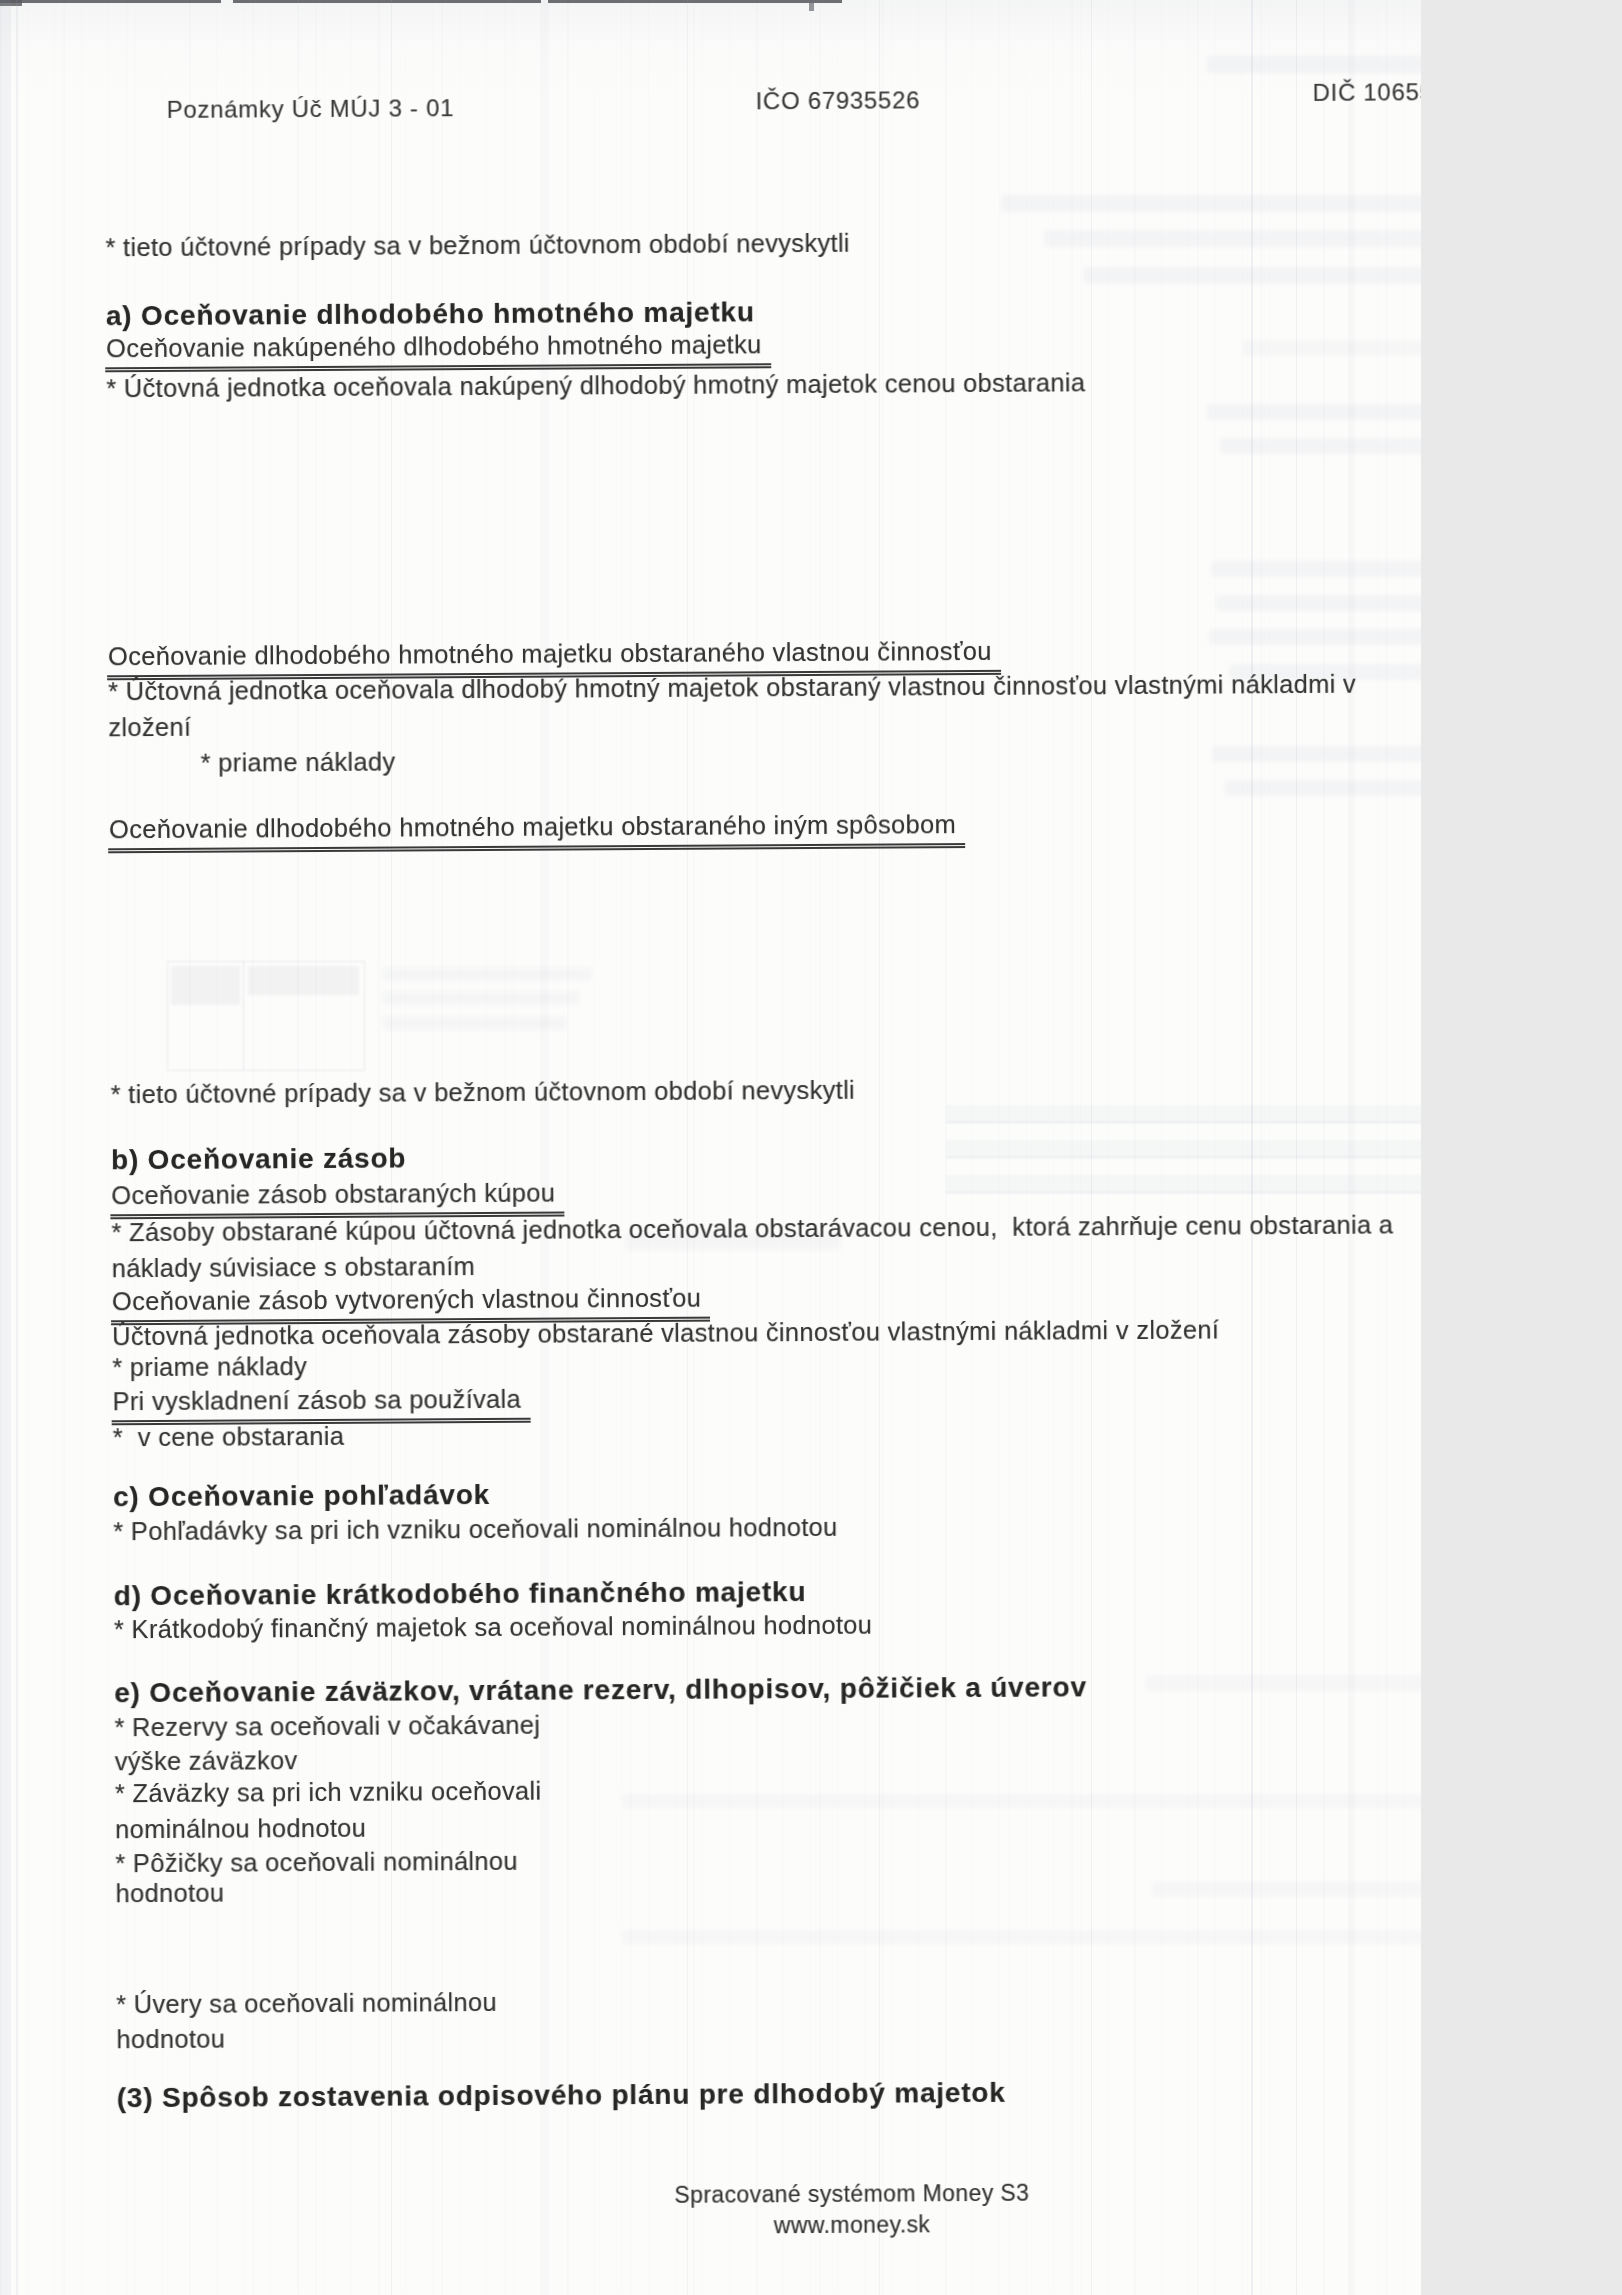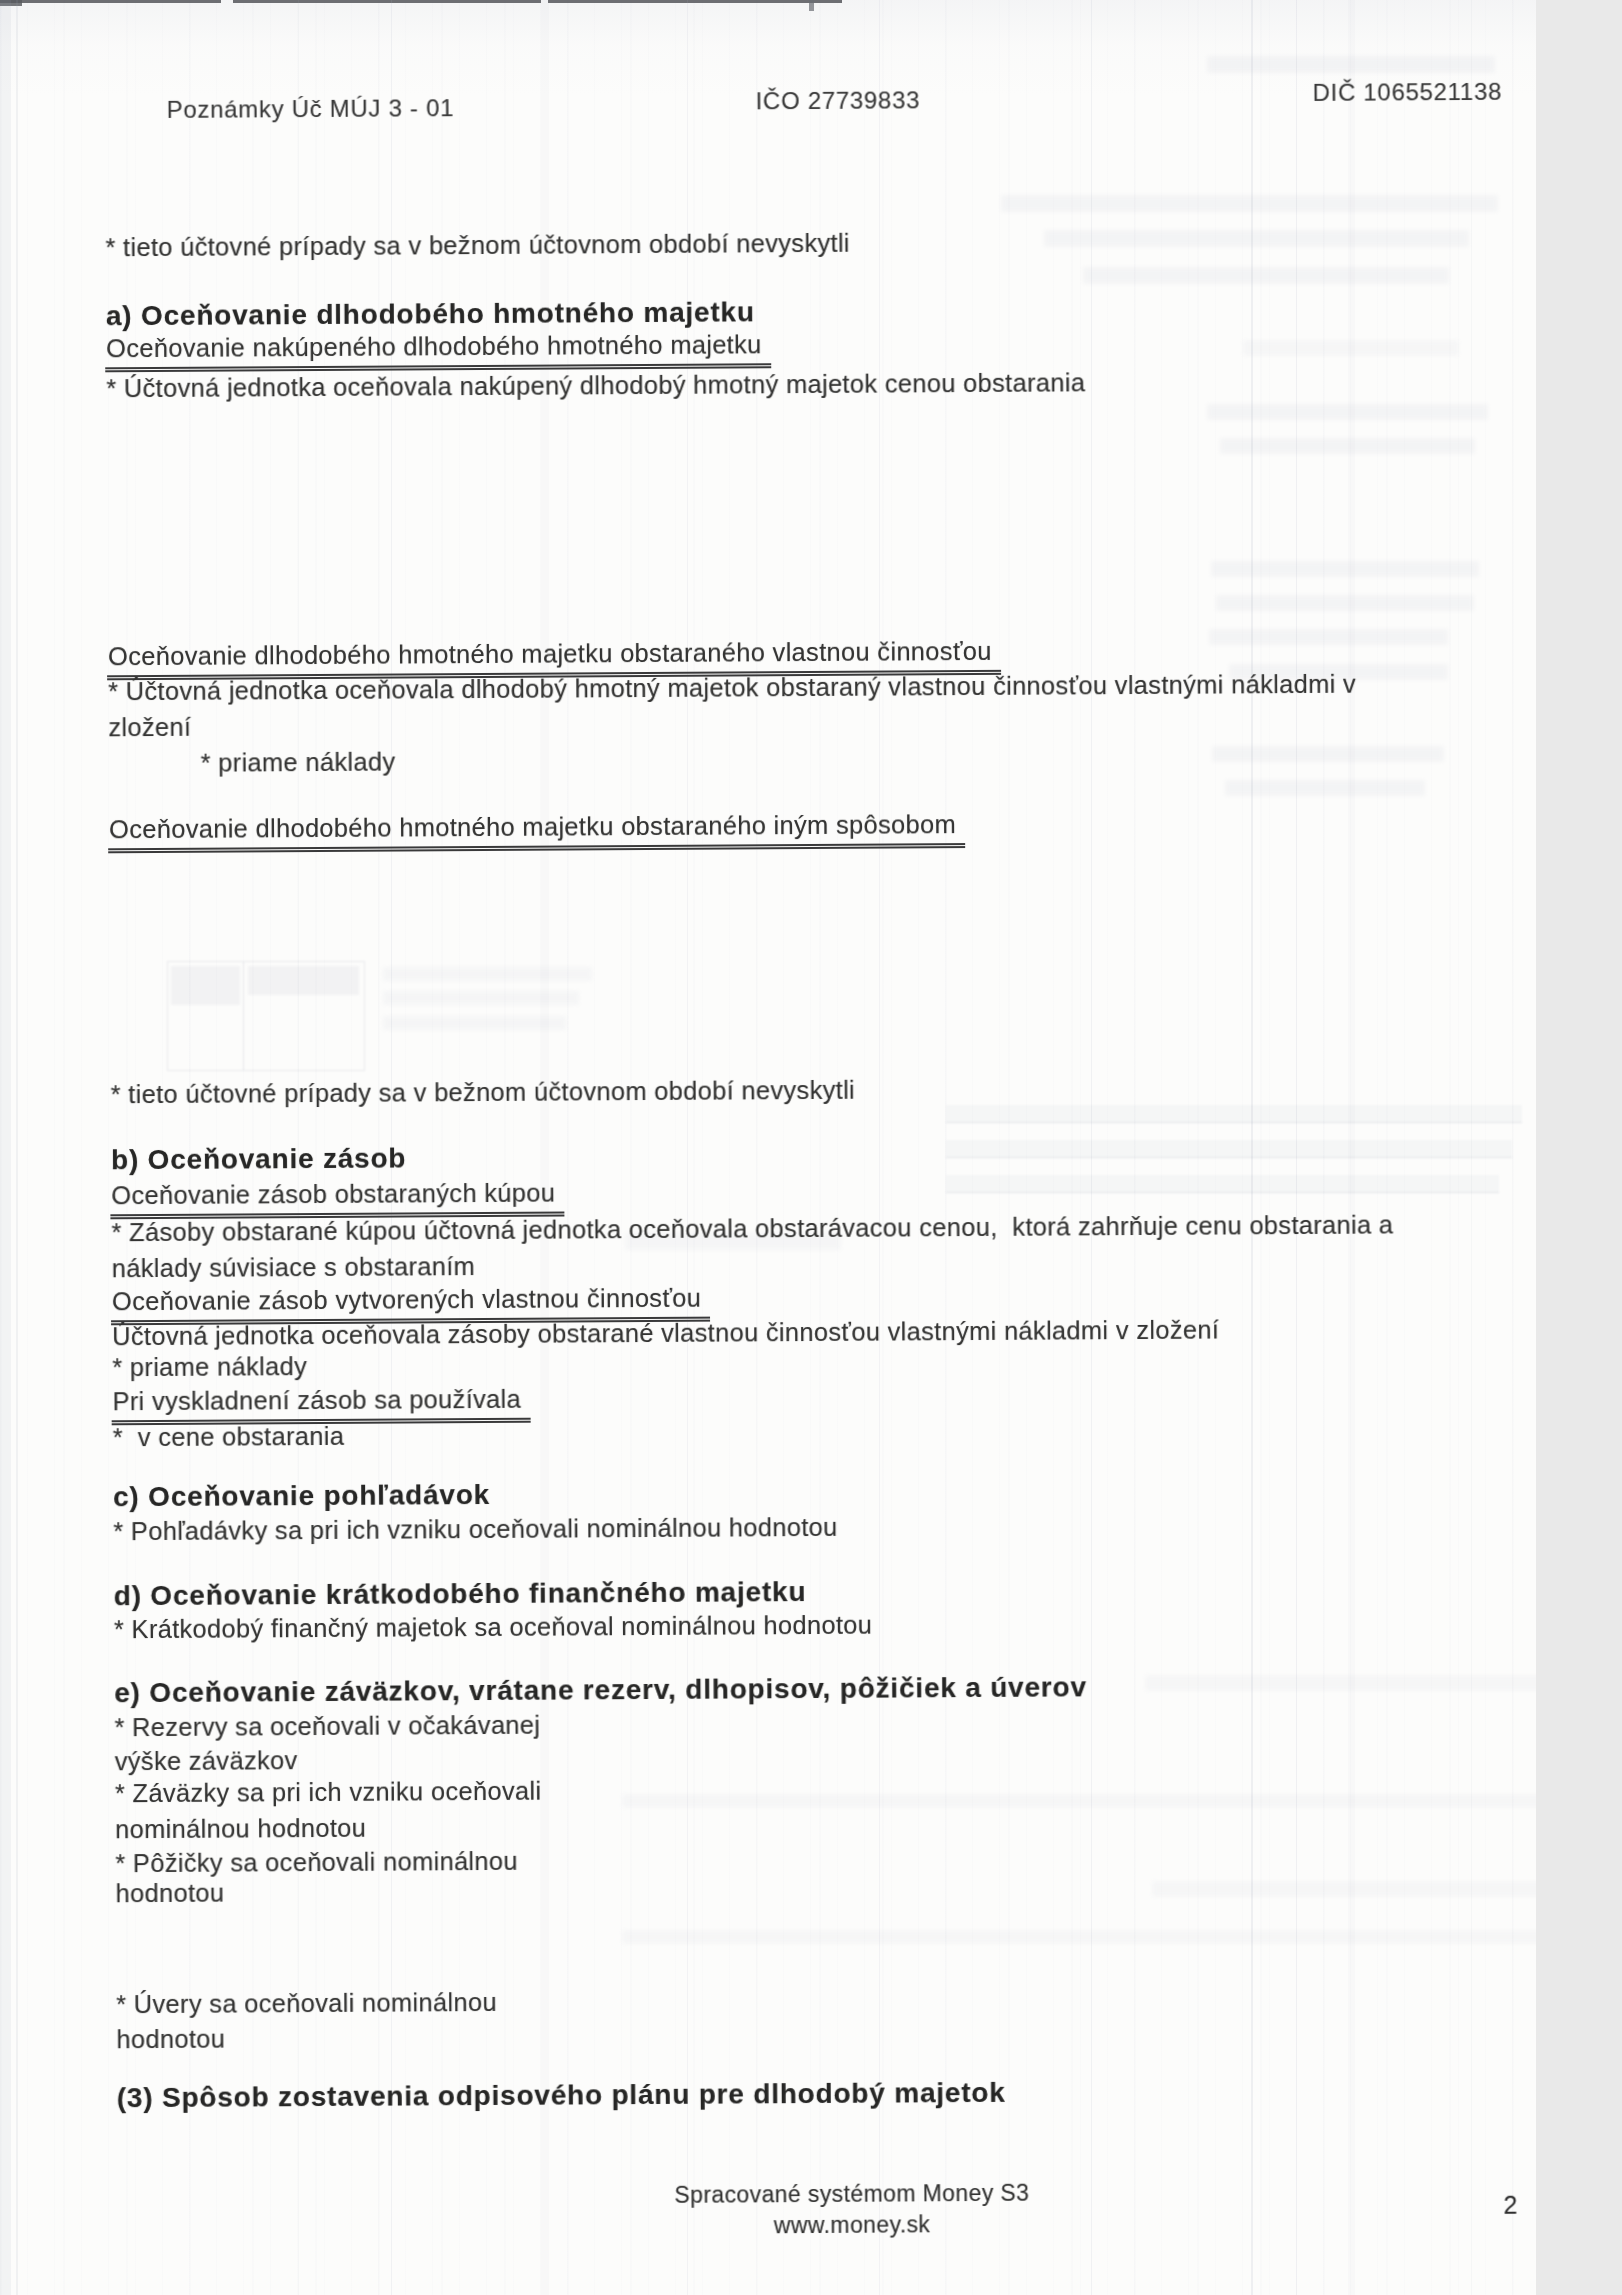--- a/index.html
+++ b/index.html
@@ -1,17 +1,17 @@
 <!DOCTYPE html>
 <html style="font-size:10.5px"><head>
 <meta charset="utf-8">
 <style>
   html,body { margin:0; padding:0; background:#e9e9e9; }
   #page {
-    position:relative; width:1536px; height:2295px; overflow:hidden;
+    position:relative; width:1421px; height:2295px; overflow:hidden;
     background-color:#fcfcfb;
     background-image:
       repeating-linear-gradient(90deg, rgba(175,180,200,0.035) 0 1.3px, transparent 1.3px 27px),
       repeating-linear-gradient(90deg, rgba(160,165,190,0.03) 0 2px, transparent 2px 63px),
       linear-gradient(180deg, rgba(165,170,190,0.09) 0, rgba(165,170,190,0.02) 46px, transparent 98px);
     font-family:"Liberation Sans","DejaVu Sans",sans-serif;
   }
   #content {
     position:absolute; inset:0;
     transform:rotate(-0.35deg); transform-origin:811px 1148px;
@@ -90,21 +90,21 @@
   <div class="art ghost-row" style="left:946px;top:1175px;width:553px;height:17px"></div>
   <div class="art ghost" style="left:625px;top:1233px;width:216px;height:17px;opacity:.06"></div>
   <div class="art ghost" style="left:1145px;top:1675px;width:406px;height:15.7px;opacity:.05"></div>
   <div class="art ghost" style="left:622px;top:1794px;width:955px;height:14.4px;opacity:.05"></div>
   <div class="art ghost" style="left:1152px;top:1881px;width:393px;height:15.7px;opacity:.05"></div>
   <div class="art ghost" style="left:622px;top:1930px;width:955px;height:14.4px;opacity:.05"></div>
 
   <div id="content">
 
     <div class="line hdr" style="left:173px;top:92px">Poznámky Úč MÚJ 3 - 01</div>
-    <div class="line hdr" style="left:762px;top:87px">IČO 27739833</div>
+    <div class="line hdr" style="left:762px;top:87px">IČO 67935526</div>
     <div class="line hdr" style="left:1319px;top:82px">DIČ 1065521138</div>
 
     <div class="line" style="left:111px;top:229px">* tieto účtovné prípady sa v bežnom účtovnom období nevyskytli</div>
 
     <div class="line bold" style="left:111px;top:296px">a) Oceňovanie dlhodobého hmotného majetku</div>
     <div class="line" style="left:111px;top:330px"><span class="u">Oceňovanie nakúpeného dlhodobého hmotného majetku</span></div>
     <div class="line" style="left:111px;top:370px">* Účtovná jednotka oceňovala nakúpený dlhodobý hmotný majetok cenou obstarania</div>
 
     <div class="line" style="left:111px;top:638px"><span class="u">Oceňovanie dlhodobého hmotného majetku obstaraného vlastnou činnosťou</span></div>
     <div class="line" style="left:111px;top:673px">* Účtovná jednotka oceňovala dlhodobý hmotný majetok obstaraný vlastnou činnosťou vlastnými nákladmi v</div>

